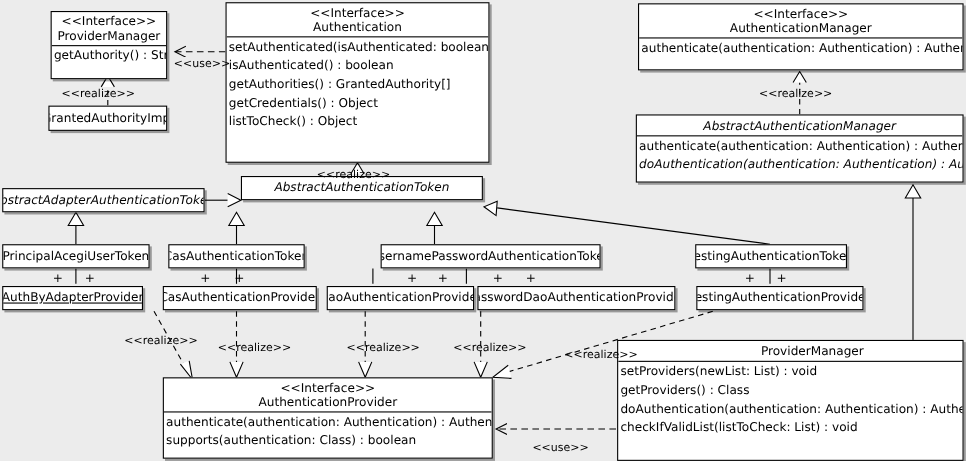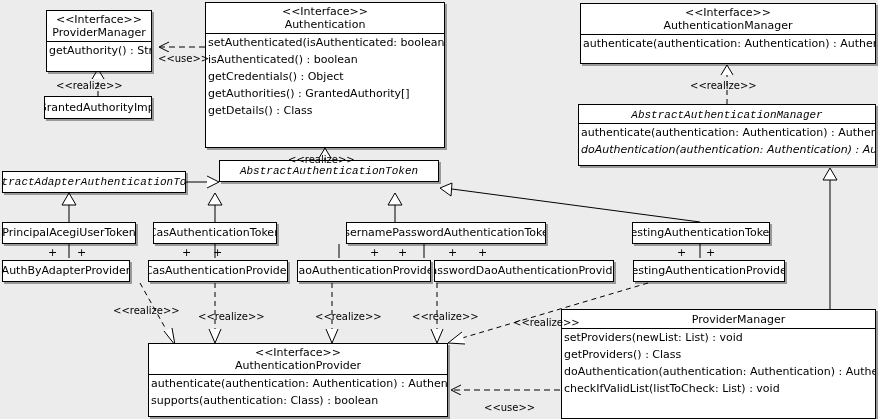--- a/index.html
+++ b/index.html
@@ -18,21 +18,21 @@
     background:#ffffff;
     border:1px solid #000;
     box-shadow:2px 2px 0 rgba(0,0,0,.35);
     box-sizing:border-box;
     overflow:hidden;
     z-index:3;
   }
   .hdr{padding:2px 0 1px 0;text-align:center;}
   .stereo{font-size:11px;line-height:13px;color:#000;}
   .cname{font-size:11px;line-height:14px;color:#000;}
-  .cname.abs{font-style:italic;font-family:Liberation Mono, monospace;}
+  .cname.abs{font-style:italic;}
   .sep{border-top:1px solid #000;}
   .ops{padding:0;}
   .op{
     font-size:11px;line-height:17px;
     white-space:nowrap;padding-left:2px;color:#000;
   }
   .op.abs{font-style:italic;}
   .simple{
     display:flex;align-items:center;justify-content:center;
     font-size:11px;
@@ -141,23 +141,23 @@
   </div>
 
   <div class="uclass" style="left:205px;top:2px;width:240px;height:146px;">
     <div class="hdr">
       <div class="stereo">&lt;&lt;Interface&gt;&gt;</div>
       <div class="cname">Authentication</div>
     </div>
     <div class="sep ops">
       <div class="op">setAuthenticated(isAuthenticated: boolean) : void</div>
       <div class="op">isAuthenticated() : boolean</div>
+      <div class="op">getAuthorities() : GrantedAuthority[]</div>
       <div class="op">getCredentials() : Object</div>
-      <div class="op">getAuthorities() : GrantedAuthority[]</div>
-      <div class="op">getDetails() : Class</div>
+      <div class="op">listToCheck() : Object</div>
     </div>
   </div>
 
   <div class="uclass" style="left:580px;top:3px;width:296px;height:61px;">
     <div class="hdr">
       <div class="stereo">&lt;&lt;Interface&gt;&gt;</div>
       <div class="cname">AuthenticationManager</div>
     </div>
     <div class="sep ops">
       <div class="op">authenticate(authentication: Authentication) : Authentication</div>
@@ -202,21 +202,21 @@
   <span class="plus" style="left:77px;top:247px;">+</span>
   <span class="plus" style="left:182px;top:247px;">+</span>
   <span class="plus" style="left:213px;top:247px;">+</span>
   <span class="plus" style="left:370px;top:247px;">+</span>
   <span class="plus" style="left:398px;top:247px;">+</span>
   <span class="plus" style="left:448px;top:247px;">+</span>
   <span class="plus" style="left:478px;top:247px;">+</span>
   <span class="plus" style="left:677px;top:247px;">+</span>
   <span class="plus" style="left:706px;top:247px;">+</span>
 
-  <div class="uclass simple" style="left:2px;top:260px;width:128px;height:22px;">
+  <div class="uclass simple" style="left:2px;top:260px;width:128px;height:22px;text-decoration:underline;">
     <span class="cname">AuthByAdapterProvider</span>
   </div>
 
   <div class="uclass simple" style="left:148px;top:260px;width:140px;height:22px;">
     <span class="cname">CasAuthenticationProvider</span>
   </div>
 
   <div class="uclass simple" style="left:297px;top:260px;width:134px;height:22px;">
     <span class="cname">DaoAuthenticationProvider</span>
   </div>

